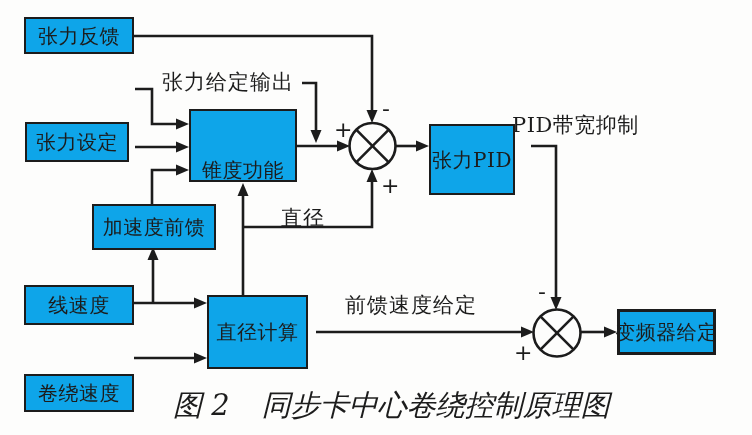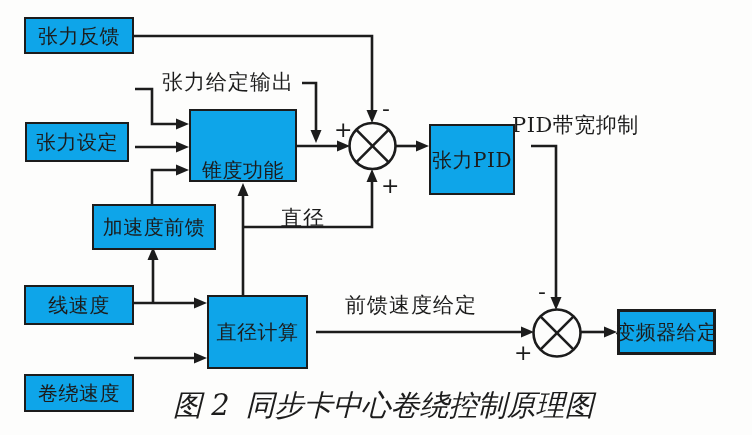--- a/index.html
+++ b/index.html
@@ -59,21 +59,21 @@
     left: 173px;
     top: 388px;
     font-size: 29px;
     line-height: 1.2;
     font-style: italic;
     letter-spacing: 0;
     white-space: nowrap;
     z-index: 3;
   }
   #caption .fig-num {
-    margin-right: 16px;
+    margin-right: 32px;
   }
 </style>
 </head>
 <body>
 
 <div id="page">
 
   <svg id="wires" width="752" height="435" viewBox="0 0 752 435">
     <g stroke="#1c1c1c" stroke-width="2.6" fill="none">
 

